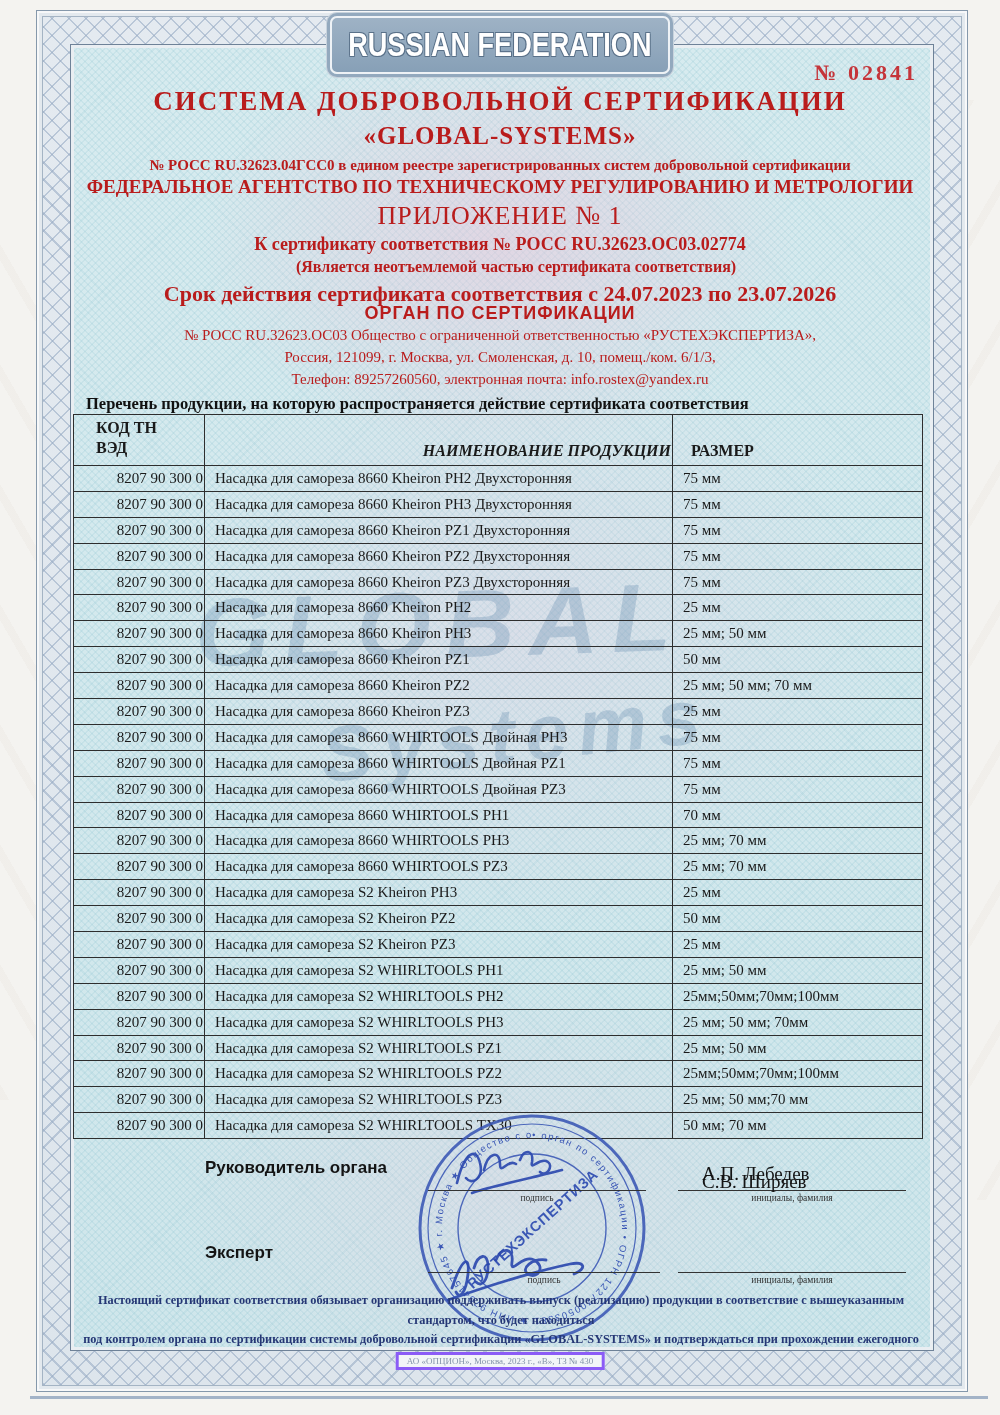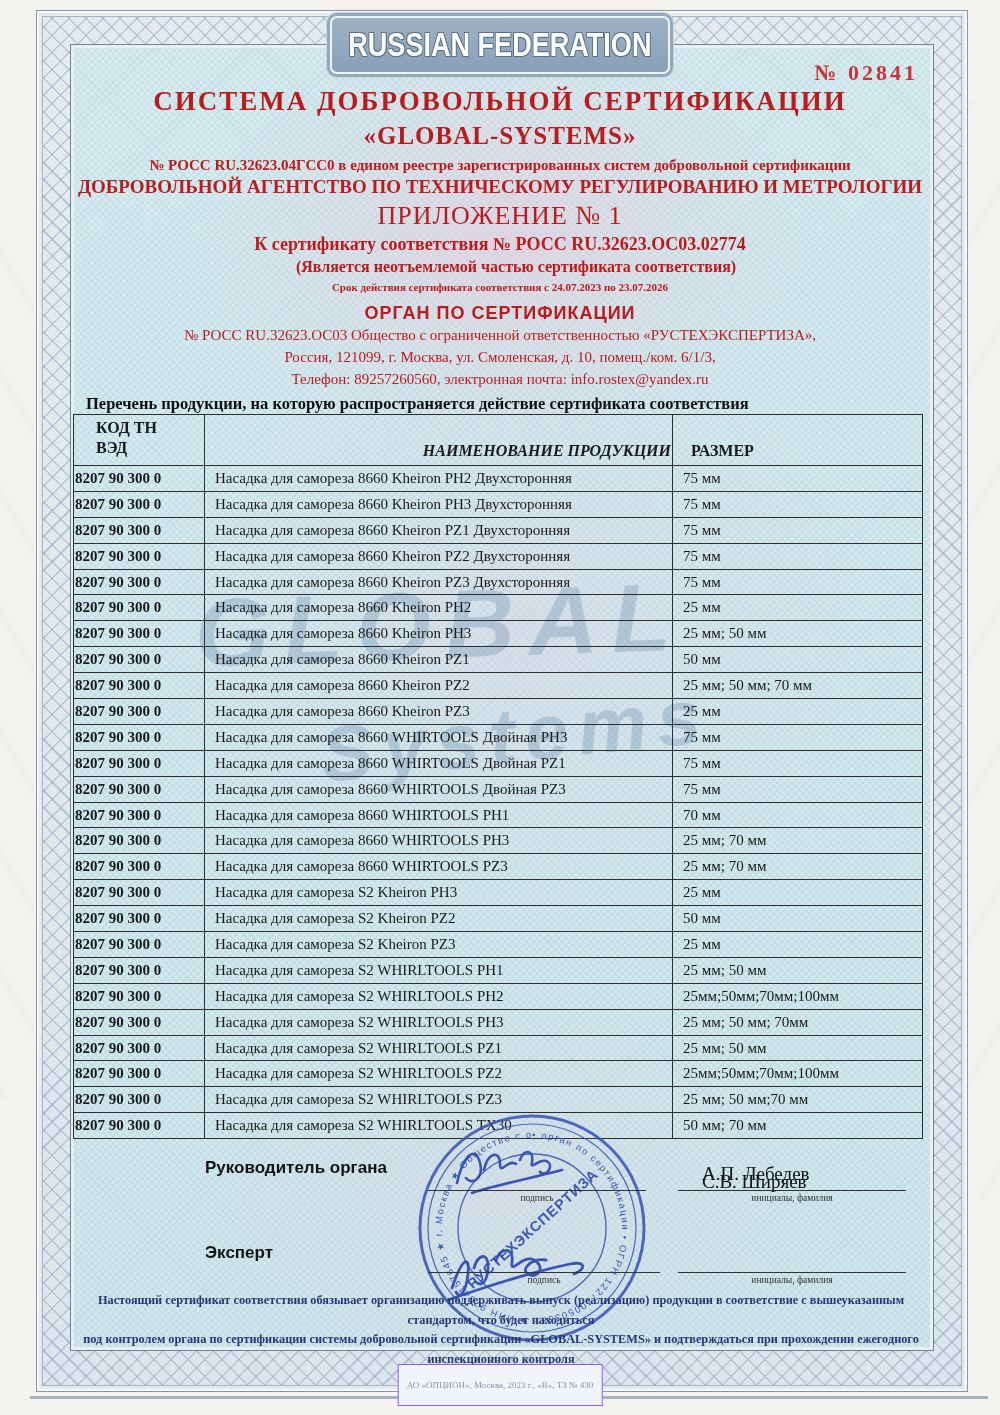--- a/index.html
+++ b/index.html
@@ -57,21 +57,21 @@
   }
   
   .ctr{position:absolute;left:75px;width:850px;text-align:center;color:#b91c1c;}
   .t-system{top:86px;font-size:27px;font-weight:bold;letter-spacing:2px;}
   .t-sysname{top:122px;font-size:25px;font-weight:bold;letter-spacing:1px;}
   .t-registry{top:157px;font-size:15px;font-weight:bold;}
   .t-agency{top:176px;font-size:19px;font-weight:bold;}
   .t-annex{top:201px;font-size:26px;font-weight:normal;letter-spacing:1px;}
   .t-certref{top:234px;font-size:18px;font-weight:bold;}
   .t-integral{top:258px;font-size:16px;font-weight:bold;margin-left:16px;}
-  .t-validity{top:281px;font-size:11px;font-weight:bold;}
+  .t-validity{top:281px;font-size:22px;font-weight:bold;}
   .t-orghdr{top:303px;font-size:18px;font-weight:bold;font-family:"Liberation Sans","DejaVu Sans",sans-serif;letter-spacing:1px;}
   .t-org1{top:327px;font-size:15px;}
   .t-org2{top:349px;font-size:15px;}
   .t-org3{top:371px;font-size:15px;}
   .t-list{position:absolute;left:86px;top:394px;font-size:16.5px;font-weight:bold;color:#111;}
   
   table.products{
     position:absolute;left:73px;top:414px;width:849px;z-index:2;
     border-collapse:collapse;table-layout:fixed;
     font-size:15px;color:#1a1a1a;
@@ -79,21 +79,21 @@
   table.products th, table.products td{
     border:1.5px solid #2e2e2e;background:transparent;
     overflow:hidden;white-space:nowrap;
   }
   col.c-code{width:131px;} col.c-name{width:468px;} col.c-size{width:250px;}
   table.products thead th{height:44px;font-size:16px;}
   th.h-code{text-align:left;vertical-align:top;padding:3px 22px;line-height:1.25;}
   th.h-name{text-align:right;vertical-align:bottom;padding-bottom:5px;font-style:italic;}
   th.h-size{text-align:left;vertical-align:bottom;padding:0 0 5px 18px;}
   table.products tbody tr{height:25.9px;}
-  td.col-code{font-weight:bold;text-align:left;}
+  td.col-code{font-weight:normal;text-align:right;}
   td.col-name{padding-left:10px;}
   td.col-size{padding-left:10px;}
   
   .wm{position:absolute;z-index:1;color:rgba(96,135,172,.30);font-style:italic;font-weight:bold;
       font-family:"Liberation Sans","DejaVu Sans",sans-serif;pointer-events:none;white-space:nowrap;}
   .wm1{left:195px;top:570px;font-size:96px;letter-spacing:14px;transform:rotate(-2deg);}
   .wm2{left:320px;top:690px;font-size:78px;letter-spacing:10px;transform:rotate(-6deg);}
   
   .sig-label{position:absolute;left:205px;font-family:"Liberation Sans","DejaVu Sans",sans-serif;
              font-weight:bold;font-size:17px;color:#141414;z-index:4;}
@@ -101,22 +101,22 @@
   .sig-caption{position:absolute;font-size:9.5px;color:#333;text-align:center;z-index:4;}
   .sig-name{position:absolute;font-size:19px;color:#141414;z-index:4;}
   .stampwrap{position:absolute;left:412px;top:1108px;z-index:3;}
   
   .legal{
     position:absolute;left:78px;top:1291px;width:846px;z-index:4;
     text-align:center;font-size:12.3px;font-weight:bold;color:#253775;line-height:1.6;
   }
   .imprint{
     position:absolute;left:50%;top:1352px;transform:translateX(-50%);z-index:4;
-    font-size:9px;color:#8494aa;background:#f2f5f8;border:1px solid #8b5cf6;
-    padding:15px 8px;white-space:nowrap;margin-top:12px;
+    font-size:9px;color:#8494aa;background:#f2f5f8;border:3px solid #8b5cf6;
+    padding:1px 8px;white-space:nowrap;
   }
   .scan-line{position:absolute;left:30px;right:12px;top:1396px;height:3px;background:#8fa3bd;opacity:.8;}
 </style>
 </head>
 <body>
 
 <div class="margin-spot" style="left:0;top:200px;width:40px;height:900px;background:repeating-linear-gradient(60deg, rgba(190,170,150,.12) 0 8px, transparent 8px 60px);"></div>
 <div class="margin-spot" style="right:0;top:100px;width:35px;height:1100px;background:repeating-linear-gradient(120deg, rgba(190,170,150,.12) 0 8px, transparent 8px 70px);"></div>
 
 <div class="certificate">
@@ -125,21 +125,21 @@
 </div>
 
 <div class="badge">
   <span>RUSSIAN FEDERATION</span>
 </div>
 <div class="doc-number">№ 02841</div>
 
 <div class="ctr t-system">СИСТЕМА ДОБРОВОЛЬНОЙ СЕРТИФИКАЦИИ</div>
 <div class="ctr t-sysname">«GLOBAL-SYSTEMS»</div>
 <div class="ctr t-registry">№ РОСС RU.32623.04ГСС0 в едином реестре зарегистрированных систем добровольной сертификации</div>
-<div class="ctr t-agency">ДОБРОВОЛЬНОЙ АГЕНТСТВО ПО ТЕХНИЧЕСКОМУ РЕГУЛИРОВАНИЮ И МЕТРОЛОГИИ</div>
+<div class="ctr t-agency">ФЕДЕРАЛЬНОЕ АГЕНТСТВО ПО ТЕХНИЧЕСКОМУ РЕГУЛИРОВАНИЮ И МЕТРОЛОГИИ</div>
 <div class="ctr t-annex">ПРИЛОЖЕНИЕ № 1</div>
 <div class="ctr t-certref">К сертификату соответствия № РОСС RU.32623.ОС03.02774</div>
 <div class="ctr t-integral">(Является неотъемлемой частью сертификата соответствия)</div>
 <div class="ctr t-validity">Срок действия сертификата соответствия с 24.07.2023 по 23.07.2026</div>
 <div class="ctr t-orghdr">ОРГАН ПО СЕРТИФИКАЦИИ</div>
 <div class="ctr t-org1">№ РОСС RU.32623.ОС03 Общество с ограниченной ответственностью «РУСТЕХЭКСПЕРТИЗА»,</div>
 <div class="ctr t-org2">Россия, 121099, г. Москва, ул. Смоленская, д. 10, помещ./ком. 6/1/3,</div>
 <div class="ctr t-org3">Телефон: 89257260560, электронная почта: info.rostex@yandex.ru</div>
 <div class="t-list">Перечень продукции, на которую распространяется действие сертификата соответствия</div>
 

